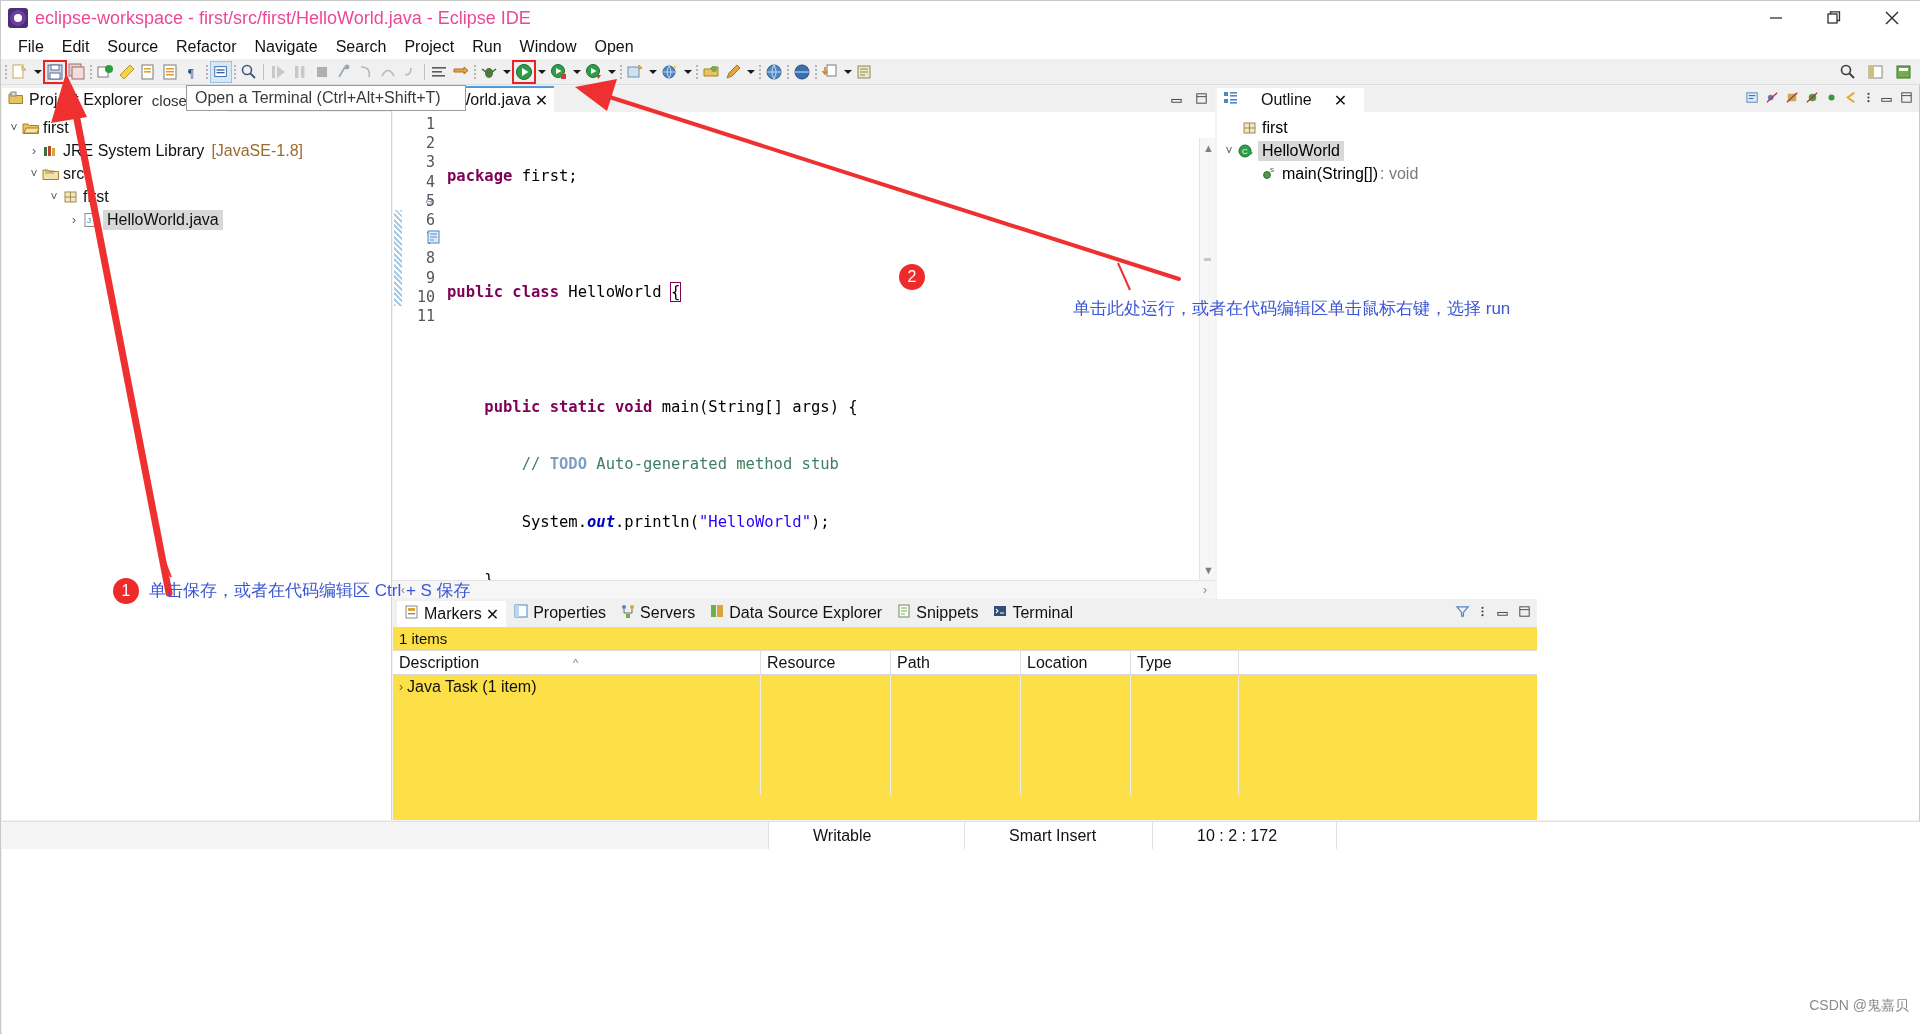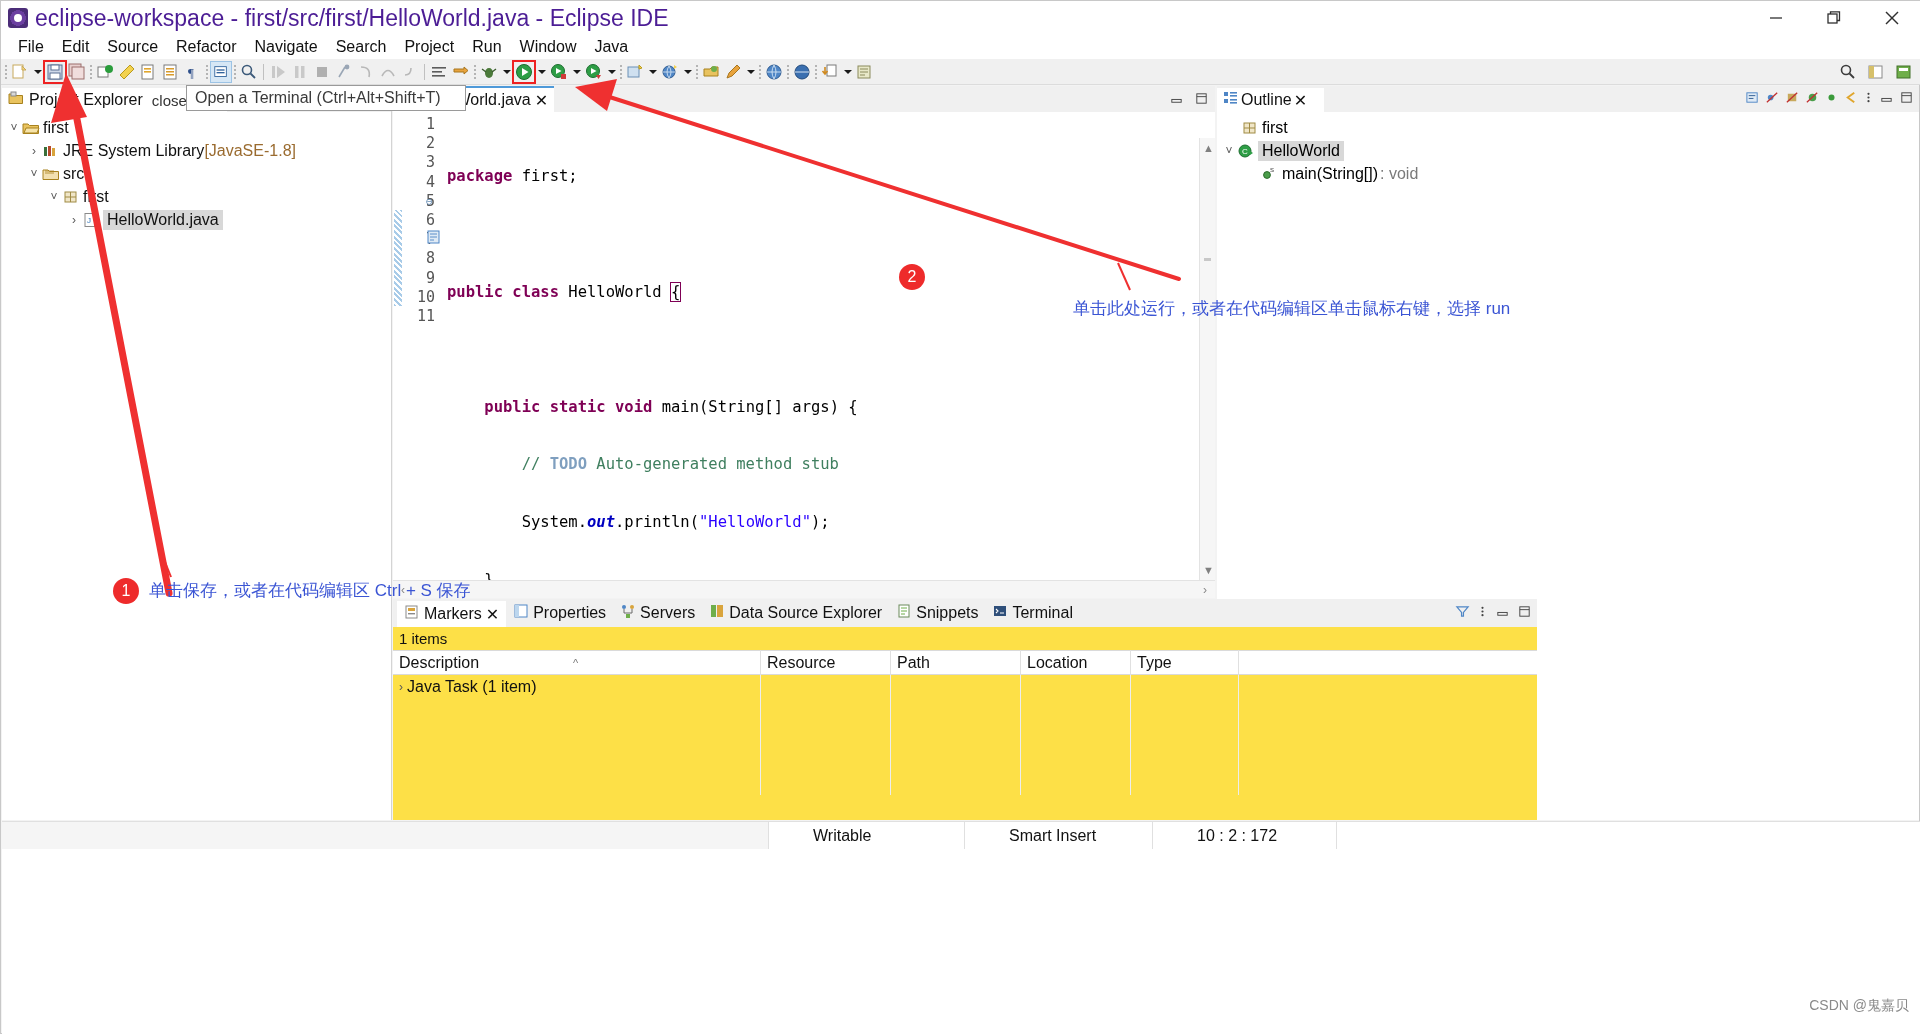--- a/index.html
+++ b/index.html
@@ -26,21 +26,21 @@
     width: 20px; height: 20px; margin-left: 7px; margin-right: 7px;
     border-radius: 3px;
     background: radial-gradient(circle at 50% 50%, #ffffff 0 18%, #6b3fa0 19% 55%, #4b2d78 56% 100%);
     position: relative; flex: none;
   }
   .title-icon::after {
     content: ""; position: absolute; left: 6px; top: 6px; width: 8px; height: 8px;
     border-radius: 50%; background: #ffffff;
   }
   .title-text {
-    font-size: 23px; color: #4c1d95; white-space: nowrap;
+    font-size: 18px; color: #ec4899; white-space: nowrap;
   }
   .win-btns { position: absolute; right: 0; top: 0; height: 34px; display: flex; }
   .win-btn {
     width: 58px; height: 34px; display: flex; align-items: center; justify-content: center;
     color: #303030;
   }
   .win-btn svg { display: block; }
 
   
   .menubar {
@@ -179,21 +179,21 @@
 
   
   .outline-panel {
     position: absolute; left: 1216px; top: 85px; width: 702px; height: 734px;
     background: #ffffff;
   }
   .outline-tabbar {
     height: 26px; background: #f0f0f0; display: flex; align-items: center; position: relative;
   }
   .outline-tab {
-    height: 26px; display: flex; align-items: center; gap: 2px; padding: 0 17px 0 6px;
+    height: 26px; display: flex; align-items: center; gap: 22px; padding: 0 17px 0 6px;
     background: #ffffff; border-top: 2px solid #f0f0f0; font-size: 16px; color: #111;
   }
   .outline-tools { position: absolute; right: 5px; top: 4px; display: flex; gap: 5px; align-items: center; }
   .outline-tree { padding-top: 4px; font-size: 16px; }
 
   
   .bottom-panel {
     position: absolute; left: 392px; top: 598px; width: 1144px; height: 221px;
     background: #fde047;
   }
@@ -292,21 +292,21 @@
   <div class="menubar">
     <div class="menu-item">File</div>
     <div class="menu-item">Edit</div>
     <div class="menu-item">Source</div>
     <div class="menu-item">Refactor</div>
     <div class="menu-item">Navigate</div>
     <div class="menu-item">Search</div>
     <div class="menu-item">Project</div>
     <div class="menu-item">Run</div>
     <div class="menu-item">Window</div>
-    <div class="menu-item">Java</div>
+    <div class="menu-item">Open</div>
   </div>
 
   <div class="toolbar">
     <div class="tb-dots"></div>
     <div class="tb">
       <svg width="18" height="18" viewBox="0 0 18 18">
           <rect x="2" y="2" width="10" height="13" fill="#fff" stroke="#c8a95c"></rect>
           <polygon points="11,3 15,7 11,7" fill="#f7d77a" stroke="#c8a95c"></polygon>
         </svg>
     </div>
@@ -599,21 +599,21 @@
       <div class="tree-row" style="padding-left:24px">
         <span class="twisty">›</span>
         <span class="tree-icon">
           <svg width="18" height="16" viewBox="0 0 18 16">
               <rect x="2" y="4" width="3" height="9" fill="#3a6f3a"></rect>
               <rect x="6" y="3" width="3" height="10" fill="#b5482c"></rect>
               <rect x="10" y="5" width="3" height="8" fill="#d9a43c"></rect>
             </svg>
         </span>
         <span class="tree-label">JRE System Library</span>
-        <span class="dim" style="margin-left:0">[JavaSE-1.8]</span>
+        <span class="dim" style="margin-left:7px">[JavaSE-1.8]</span>
       </div>
 
       <div class="tree-row" style="padding-left:24px">
         <span class="twisty">˅</span>
         <span class="tree-icon">
           <svg width="18" height="16" viewBox="0 0 18 16">
               <path d="M1 4 h5 l1.5 1.5 h9 v8 h-15.5 z" fill="#f2e0b0" stroke="#a8821f"></path>
               <path d="M3 5 h9 M3 7 h9" stroke="#a8821f" stroke-width="0.8"></path>
             </svg>
         </span>

